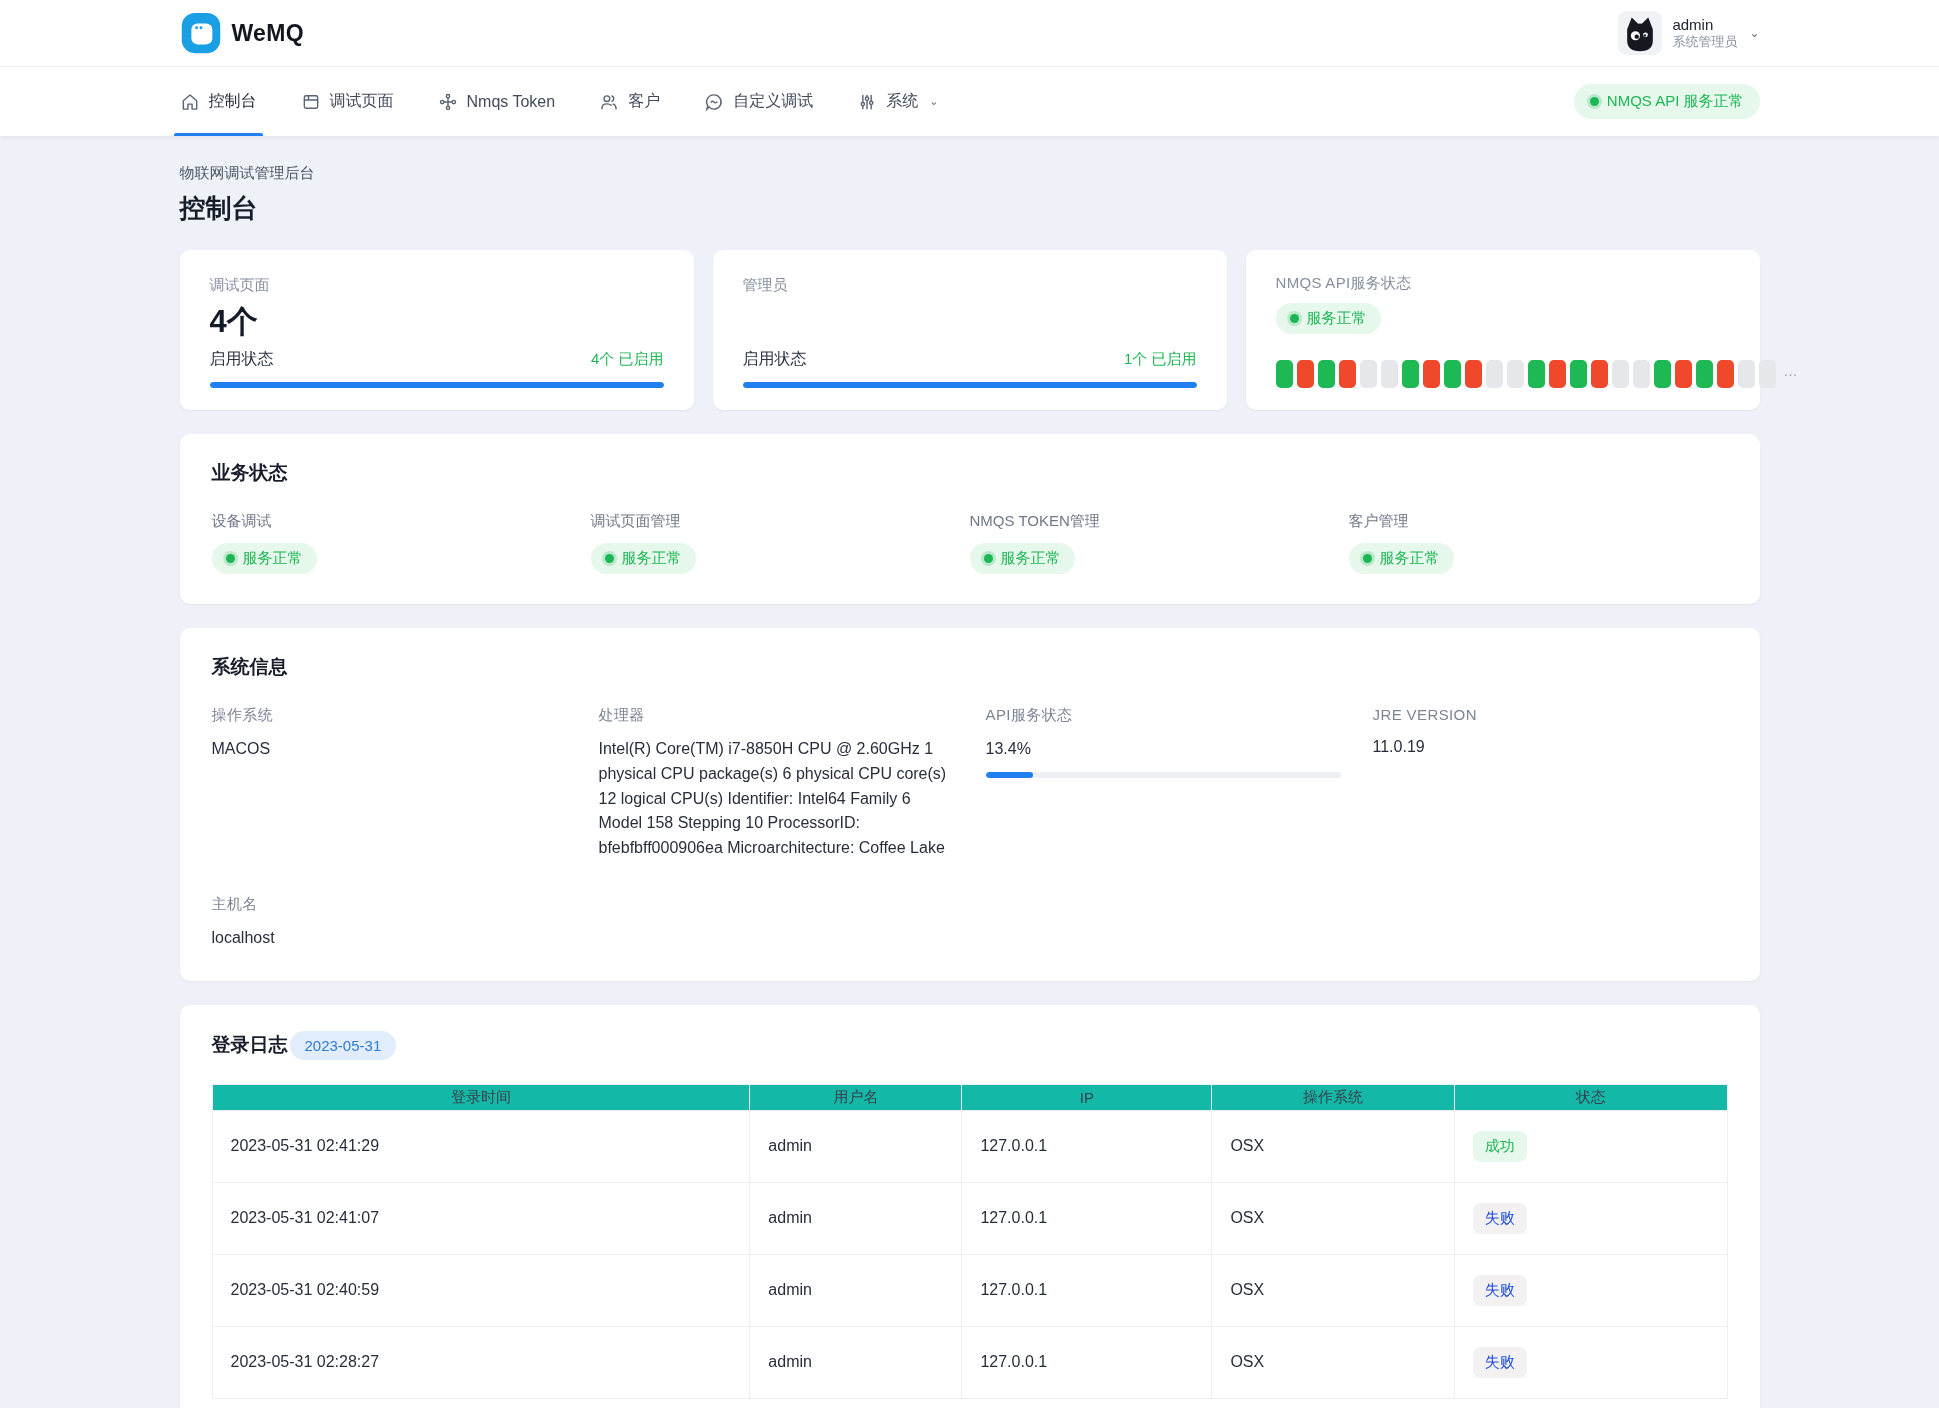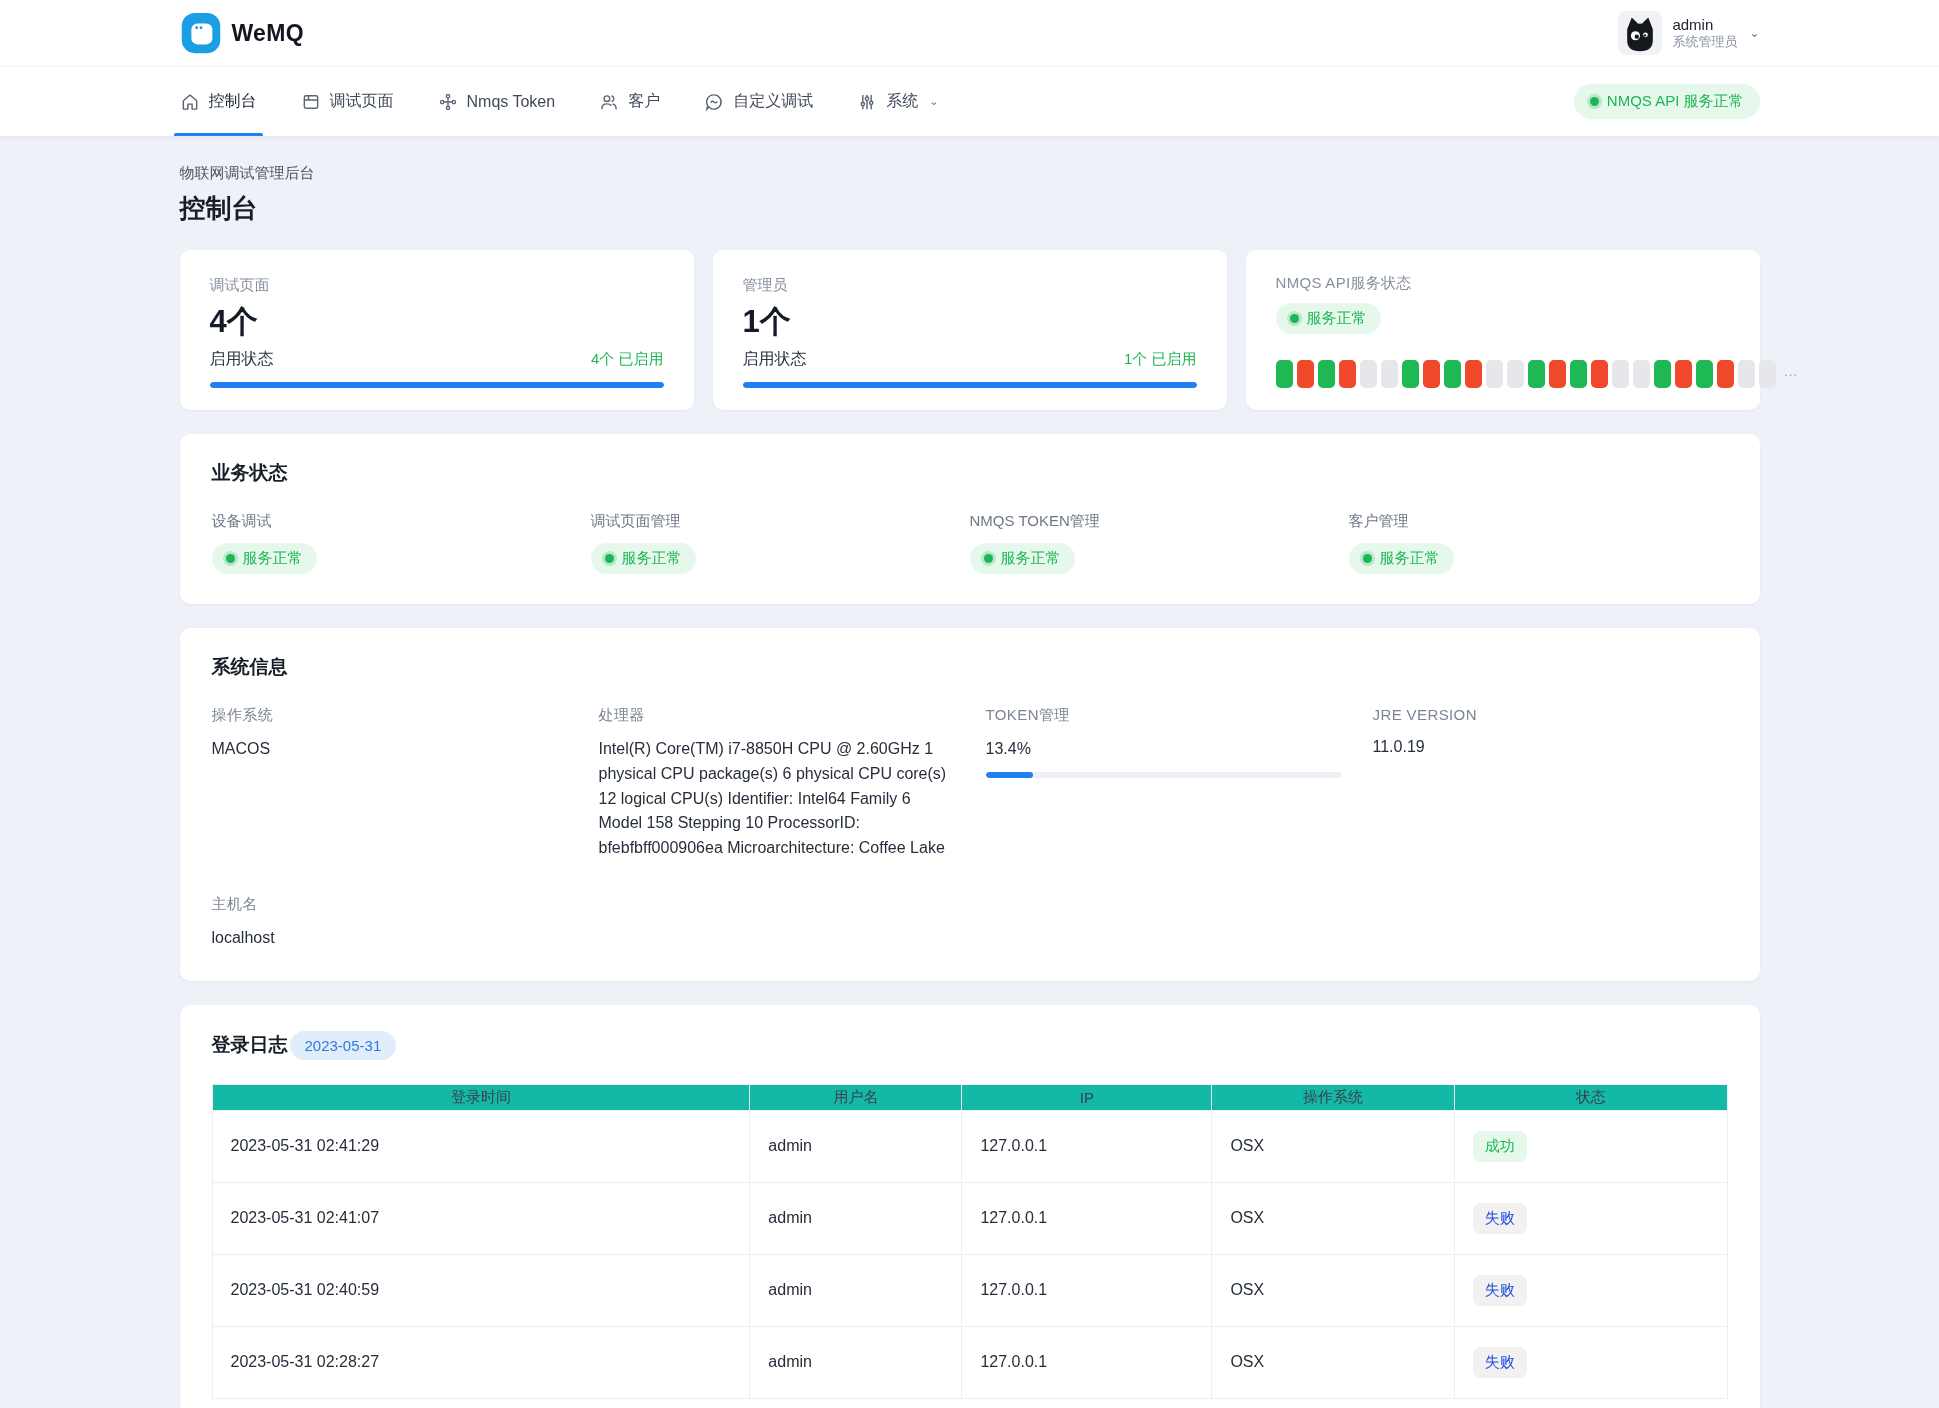--- a/index.html
+++ b/index.html
@@ -225,21 +225,20 @@
               <span class="stat-status-value">4个 已启用</span>
             </div>
             <div class="bar">
               <div class="bar-fill" style="width: 100%;"></div>
             </div>
           </div>
         </div>
       
         <div class="card stat-card">
           <div class="stat-label">管理员</div>
-          <div class="stat-value">1个</div>
           <div class="stat-bottom">
             <div class="stat-row">
               <span class="stat-status-label">启用状态</span>
               <span class="stat-status-value">1个 已启用</span>
             </div>
             <div class="bar">
               <div class="bar-fill" style="width: 100%;"></div>
             </div>
           </div>
         </div>
@@ -303,21 +302,21 @@
     <div class="sys-grid">
       <div>
         <div class="info-label">操作系统</div>
         <div class="info-value">MACOS</div>
       </div>
       <div>
         <div class="info-label">处理器</div>
         <div class="info-value">Intel(R) Core(TM) i7-8850H CPU @ 2.60GHz 1 physical CPU package(s) 6 physical CPU core(s) 12 logical CPU(s) Identifier: Intel64 Family 6 Model 158 Stepping 10 ProcessorID: bfebfbff000906ea Microarchitecture: Coffee Lake</div>
       </div>
       <div>
-        <div class="info-label">TOKEN管理</div>
+        <div class="info-label">API服务状态</div>
         <div class="info-value">13.4%</div>
         <div class="info-bar">
             <div class="bar">
               <div class="bar-fill" style="width: 13.4%;"></div>
             </div>
           </div>
       </div>
       <div>
         <div class="info-label">JRE VERSION</div>
         <div class="info-value">11.0.19</div>

